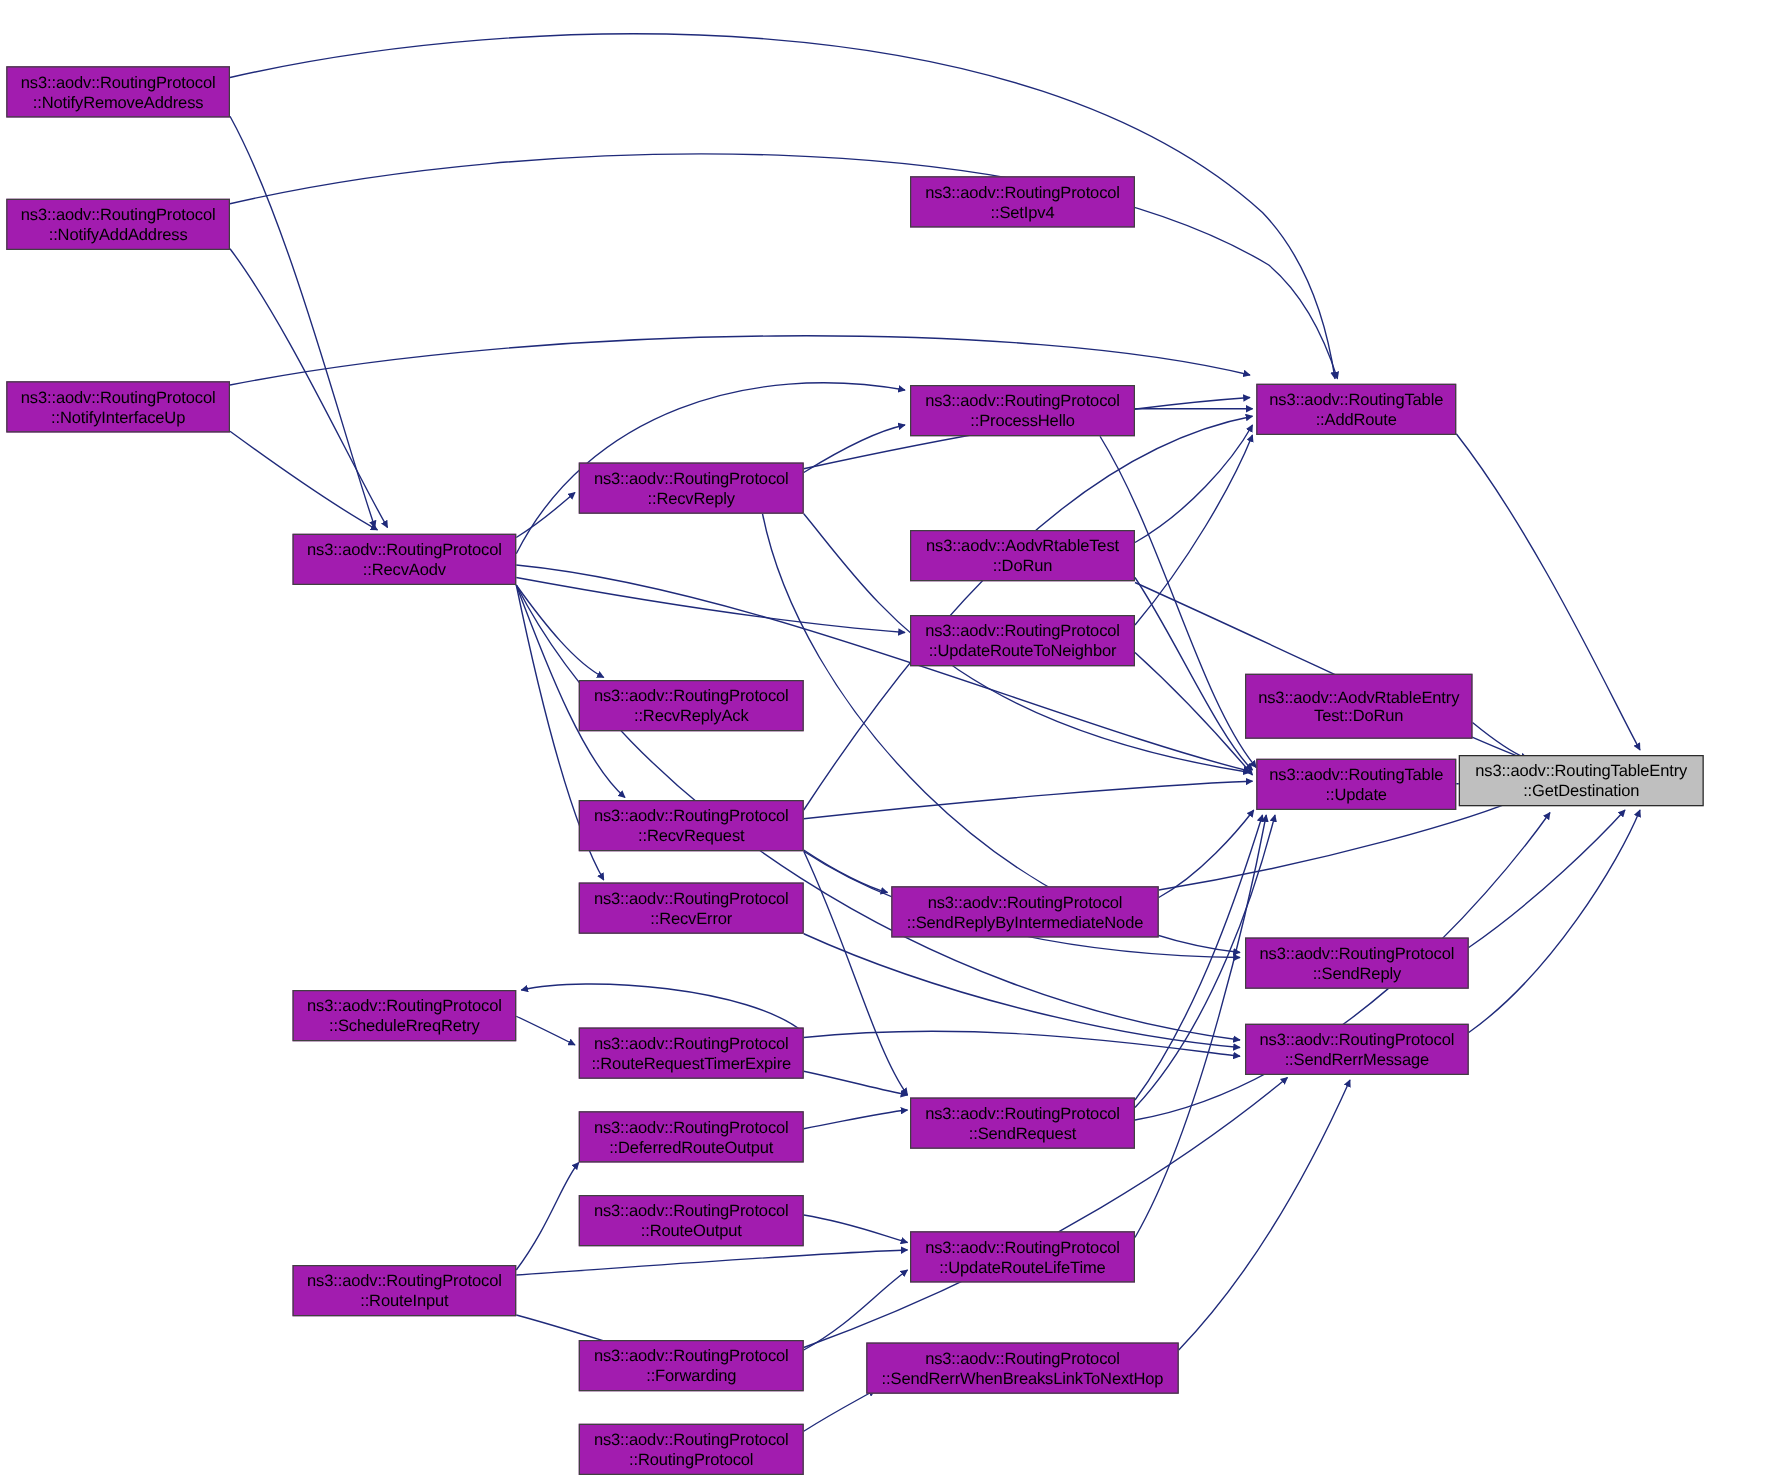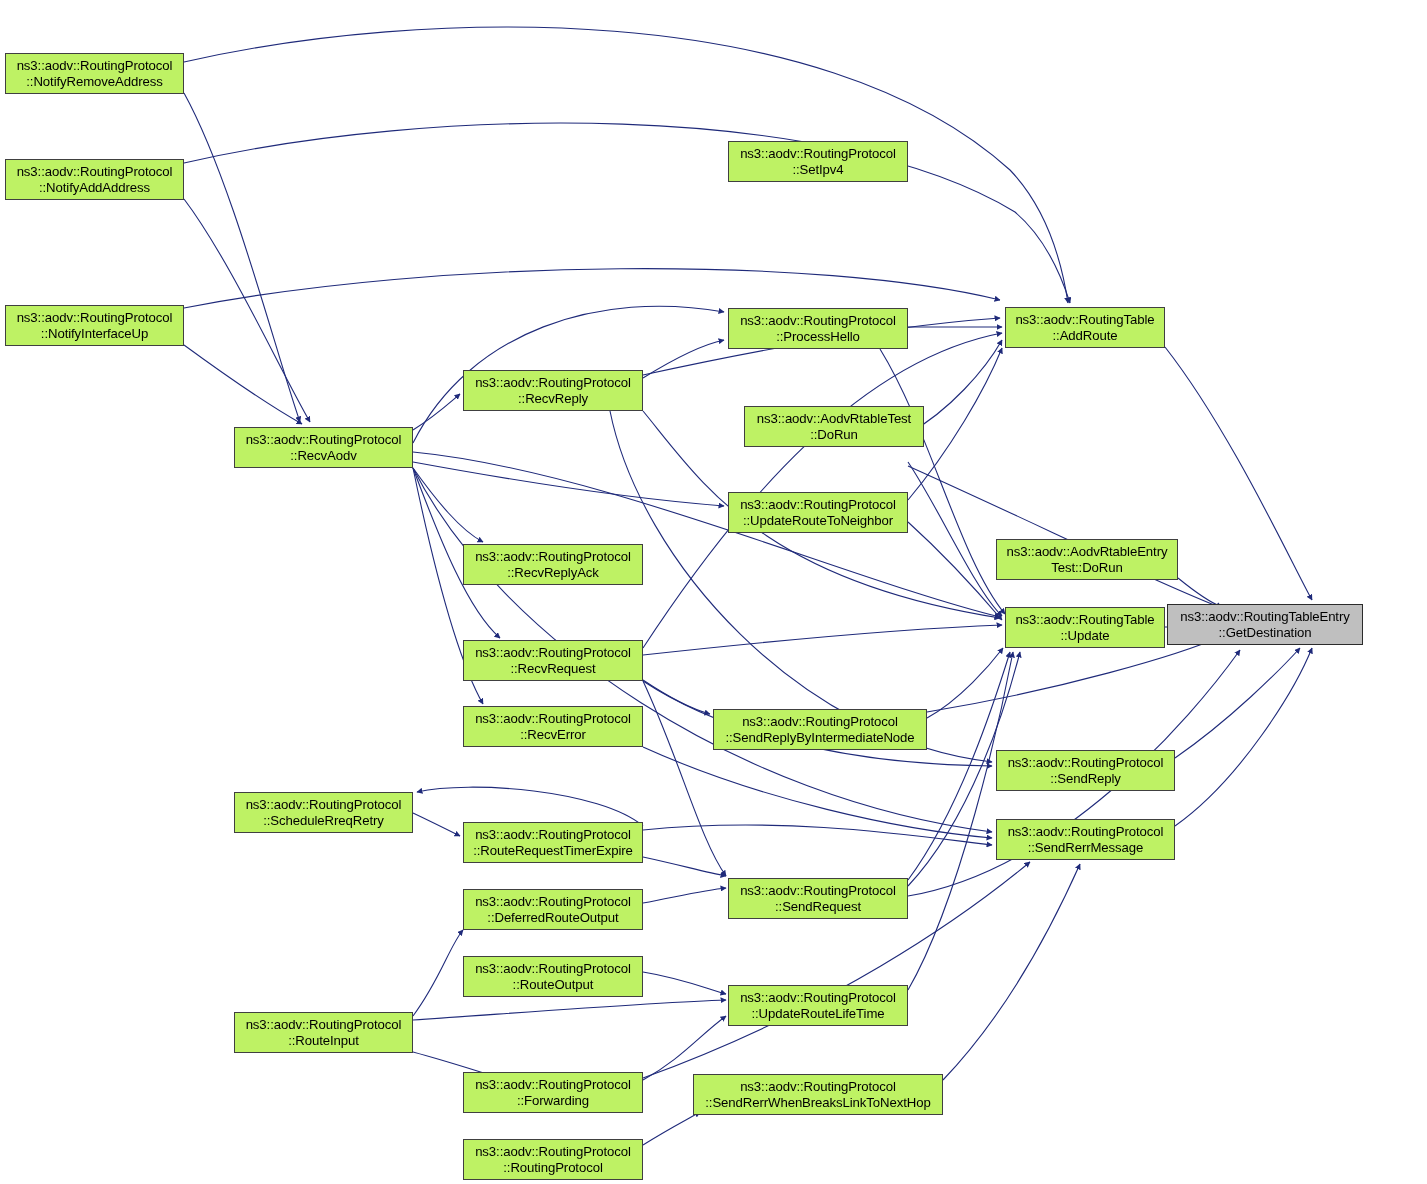--- a/index.html
+++ b/index.html
@@ -14,21 +14,21 @@
   svg#edges{
     position:absolute;
     left:0;top:0;
     width:1427px;height:1184px;
     pointer-events:none;
   }
   .node{
     position:absolute;
     box-sizing:border-box;
     border:1px solid #404040;
-    background:#bef264;
+    background:#a21caf;
     color:#000000;
     font-size:13.2px;
     line-height:15.5px;
     text-align:center;
     display:flex;
     align-items:center;
     justify-content:center;
     white-space:pre;
     letter-spacing:-0.1px;
     z-index:5;
@@ -121,35 +121,35 @@
       <div class="node" style="left: 463px; top: 544px; width: 180px; height: 41px;"><span>ns3::aodv::RoutingProtocol
 ::RecvReplyAck</span></div>
       <div class="node" style="left: 463px; top: 640px; width: 180px; height: 41px;"><span>ns3::aodv::RoutingProtocol
 ::RecvRequest</span></div>
       <div class="node" style="left: 463px; top: 706px; width: 180px; height: 41px;"><span>ns3::aodv::RoutingProtocol
 ::RecvError</span></div>
       <div class="node" style="left: 728px; top: 141px; width: 180px; height: 41px;"><span>ns3::aodv::RoutingProtocol
 ::SetIpv4</span></div>
       <div class="node" style="left: 728px; top: 308px; width: 180px; height: 41px;"><span>ns3::aodv::RoutingProtocol
 ::ProcessHello</span></div>
-      <div class="node" style="left: 728px; top: 406px; width: 180px; height: 41px; margin-left: 16px;"><span>ns3::aodv::AodvRtableTest
+      <div class="node" style="left: 728px; top: 424px; width: 180px; height: 41px;"><span>ns3::aodv::AodvRtableTest
 ::DoRun</span></div>
       <div class="node" style="left: 728px; top: 492px; width: 180px; height: 41px;"><span>ns3::aodv::RoutingProtocol
 ::UpdateRouteToNeighbor</span></div>
       <div class="node" style="left: 713px; top: 709px; width: 214px; height: 41px;"><span>ns3::aodv::RoutingProtocol
 ::SendReplyByIntermediateNode</span></div>
       <div class="node" style="left: 728px; top: 878px; width: 180px; height: 41px;"><span>ns3::aodv::RoutingProtocol
 ::SendRequest</span></div>
       <div class="node" style="left: 728px; top: 985px; width: 180px; height: 41px;"><span>ns3::aodv::RoutingProtocol
 ::UpdateRouteLifeTime</span></div>
       <div class="node" style="left: 693px; top: 1074px; width: 250px; height: 41px;"><span>ns3::aodv::RoutingProtocol
 ::SendRerrWhenBreaksLinkToNextHop</span></div>
       <div class="node" style="left: 1005px; top: 307px; width: 160px; height: 41px;"><span>ns3::aodv::RoutingTable
 ::AddRoute</span></div>
-      <div class="node" style="left: 996px; top: 539px; width: 182px; height: 41px;"><span>ns3::aodv::AodvRtableEntry
+      <div class="node" style="left: 996px; top: 539px; width: 182px; height: 52px;"><span>ns3::aodv::AodvRtableEntry
 Test::DoRun</span></div>
       <div class="node" style="left: 1005px; top: 607px; width: 160px; height: 41px;"><span>ns3::aodv::RoutingTable
 ::Update</span></div>
       <div class="node" style="left: 996px; top: 750px; width: 179px; height: 41px;"><span>ns3::aodv::RoutingProtocol
 ::SendReply</span></div>
       <div class="node" style="left: 996px; top: 819px; width: 179px; height: 41px;"><span>ns3::aodv::RoutingProtocol
 ::SendRerrMessage</span></div>
       <div class="node current" style="left: 1167px; top: 604px; width: 196px; height: 41px;"><span>ns3::aodv::RoutingTableEntry
 ::GetDestination</span></div>
       <div class="node" style="left: 234px; top: 792px; width: 179px; height: 41px;"><span>ns3::aodv::RoutingProtocol

